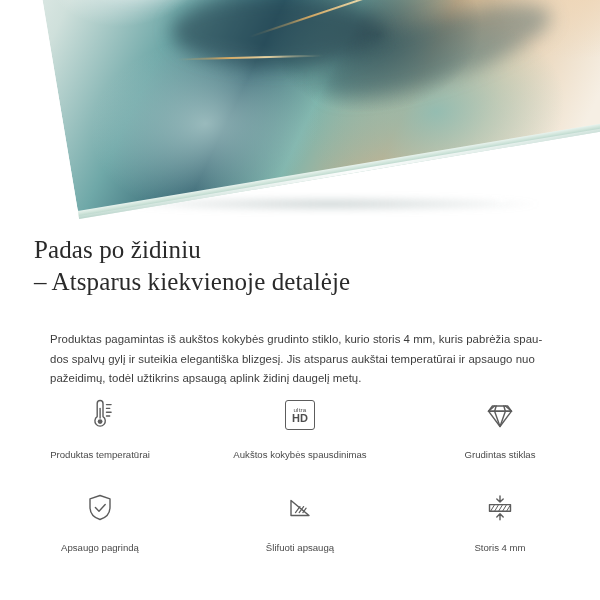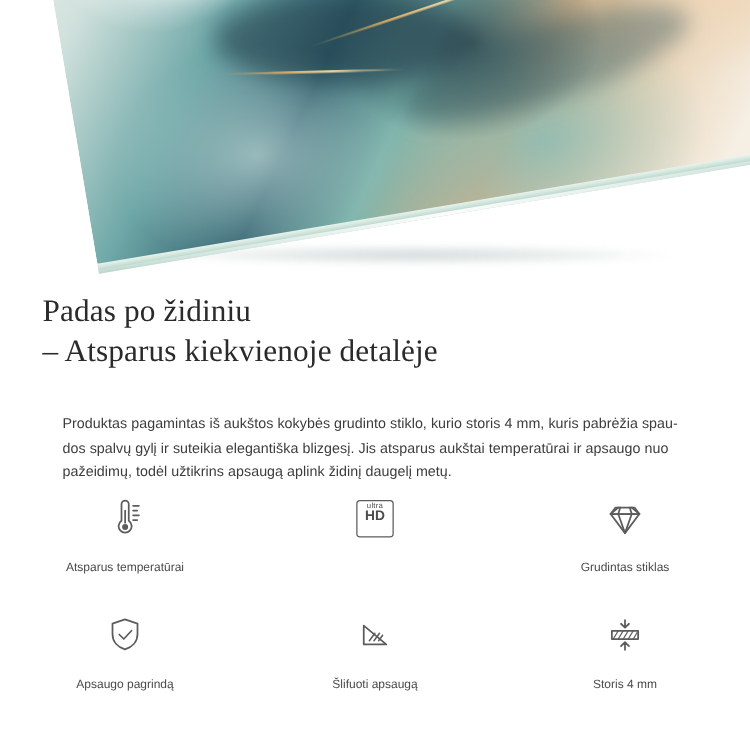--- a/index.html
+++ b/index.html
@@ -192,20 +192,21 @@
     stroke-linejoin: round;
   }
   .ultrahd-box {
     width: 30px;
     height: 30px;
     border: 1.4px solid #5c5c5c;
     border-radius: 3px;
     display: flex;
     flex-direction: column;
     align-items: center;
+    justify-content: center;
     color: #4d4d4d;
   }
   .ultrahd-box .u { font-size: 6.2px; letter-spacing: .2px; line-height: 7px; }
   .ultrahd-box .hd { font-size: 11px; font-weight: bold; line-height: 11px; }
 </style>
 </head>
 <body>
 
 <div class="page">
 
@@ -246,30 +247,31 @@
       <div class="icon-box">
         <svg width="40" height="40" viewBox="0 0 40 40" aria-hidden="true">
           <g class="stroke">
             <path d="M17.2 8.4a2.9 2.9 0 0 1 5.8 0v13.2a5.2 5.2 0 1 1-5.8 0z"></path>
             <path d="M20.1 13.5v9.6"></path>
             <circle cx="20.1" cy="26.6" r="2.4" fill="#5c5c5c" stroke="none"></circle>
             <path d="M26.5 9.6h4.6M26.5 13.4h3.2M26.5 17.2h4.6M26.5 21h3.2"></path>
           </g>
         </svg>
       </div>
-      <div class="caption">Atsparus temperatūrai</div>
+      <div class="caption">Produktas temperatūrai</div>
     </div>
 
     <div class="feature">
       <div class="icon-box">
         <div class="ultrahd-box">
           <span class="u">ultra</span>
           <span class="hd">HD</span>
         </div>
       </div>
+      <div class="caption">Aukštos kokybės spausdinimas</div>
     </div>
 
     <div class="feature">
       <div class="icon-box">
         <svg width="40" height="40" viewBox="0 0 40 40" aria-hidden="true">
           <g class="stroke">
             <path d="M8.5 16.2h23L20 31.5z"></path>
             <path d="M12.4 11h15.2l3.9 5.2h-23z"></path>
             <path d="M8.5 16.2l6.1-5.2M31.5 16.2l-6.1-5.2M14.6 16.2L20 31.5M25.4 16.2L20 31.5M16.2 11l-1.6 5.2M23.8 11l1.6 5.2"></path>
           </g>

